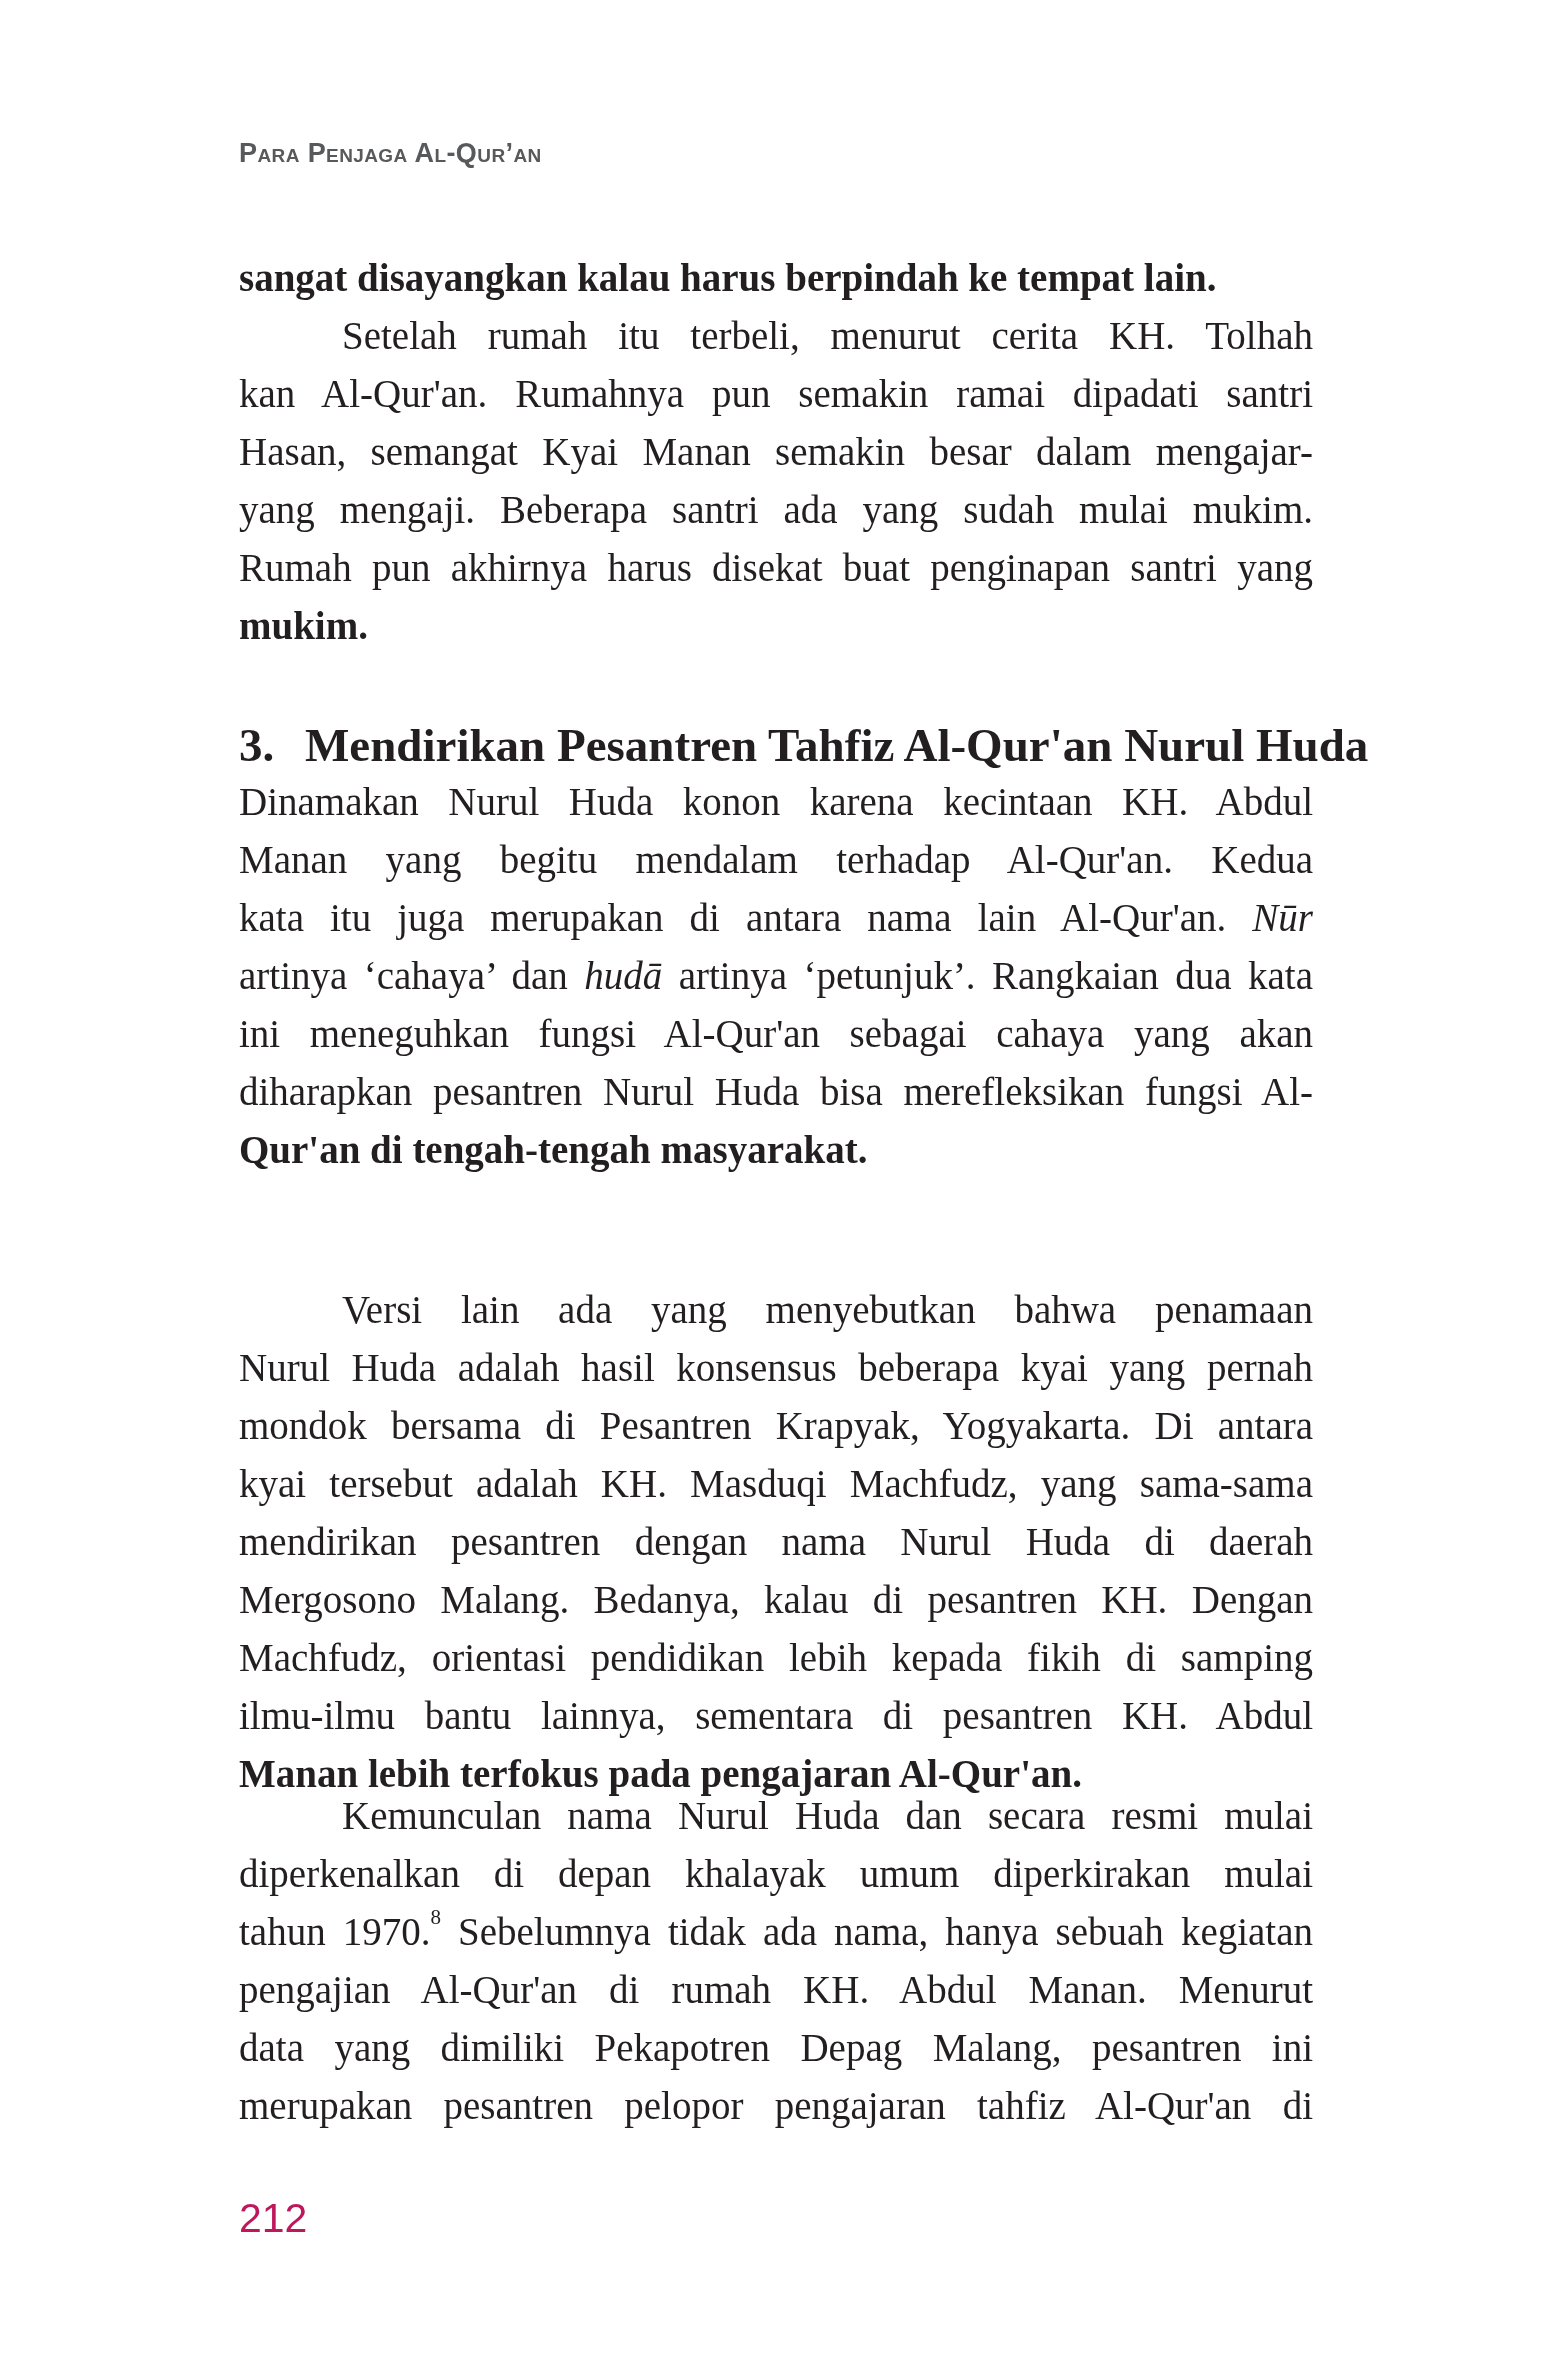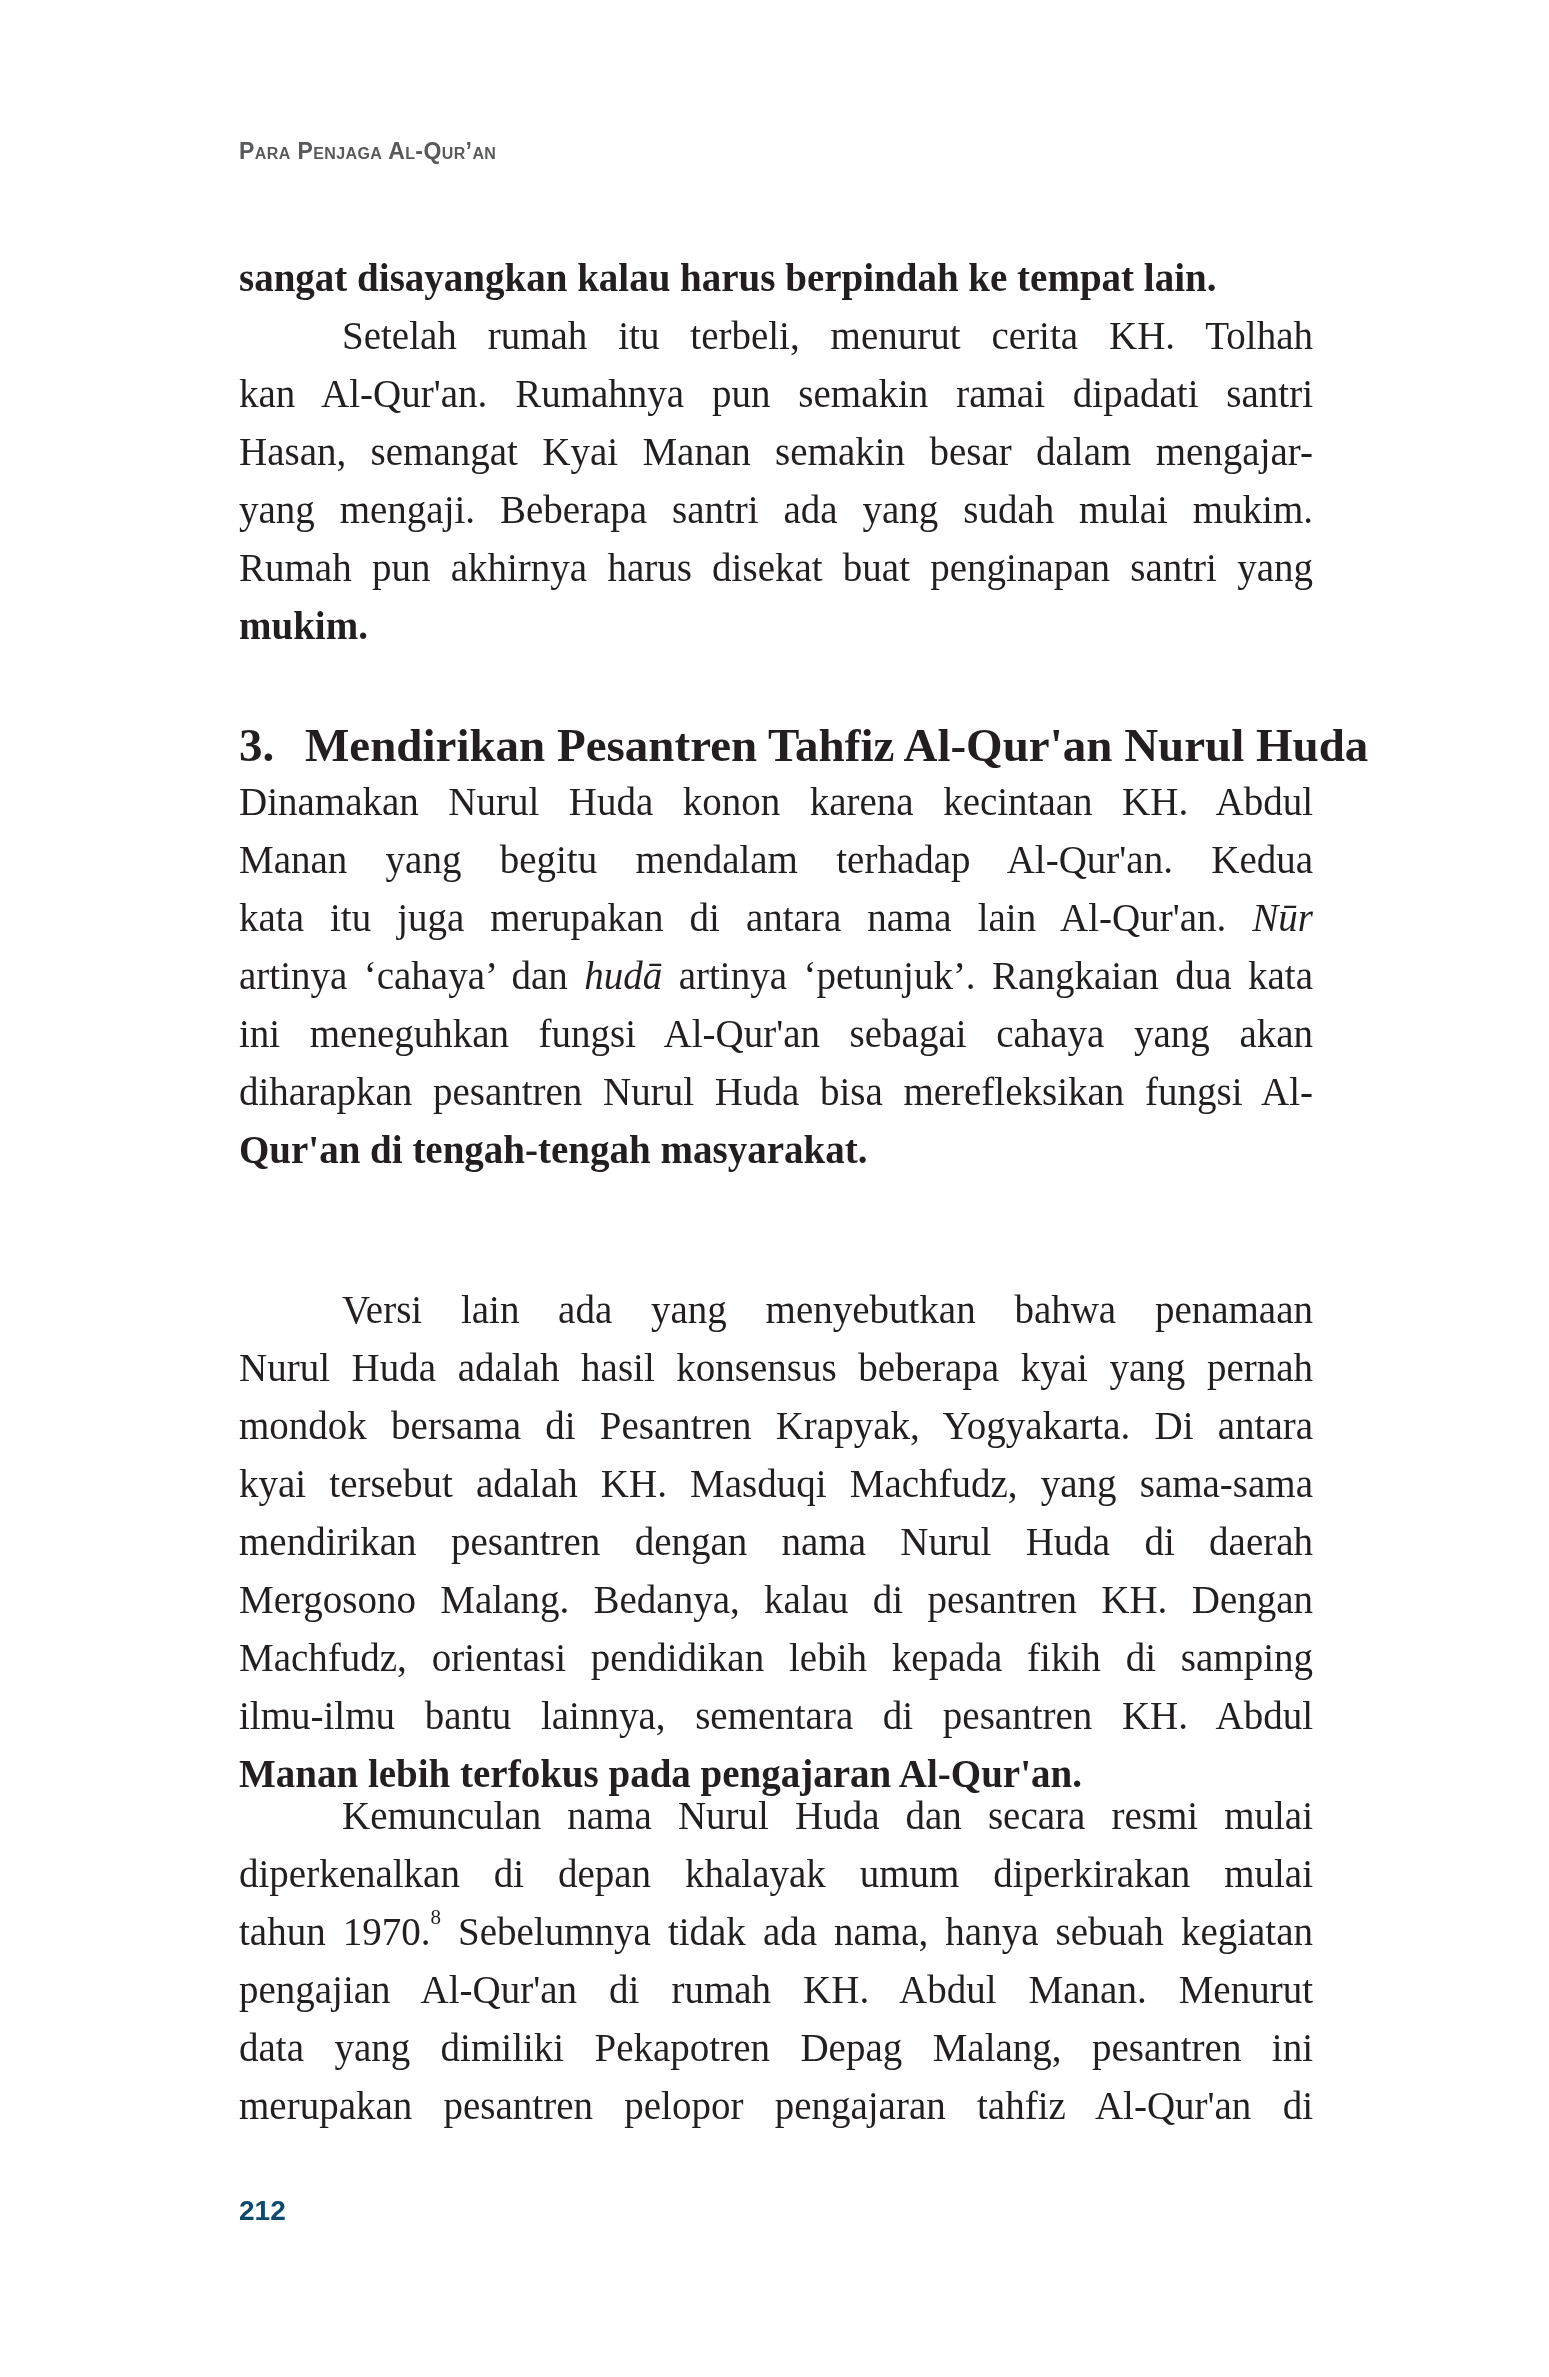--- a/index.html
+++ b/index.html
@@ -13,21 +13,21 @@
     position: relative;
     overflow: hidden;
     color: #231f20;
   }
   .running-header {
     position: absolute;
     left: 239px;
     top: 138px;
     font-family: "Liberation Sans", "DejaVu Sans", sans-serif;
     font-weight: bold;
-    font-size: 23px;
+    font-size: 27px;
     color: #58595b;
     letter-spacing: 0.4px;
     font-variant: small-caps;
   }
   .text-block {
     position: absolute;
     left: 239px;
     width: 1074px;
     font-family: "Liberation Serif", "DejaVu Serif", serif;
     font-size: 39px;
@@ -74,23 +74,23 @@
     line-height: 1;
     position: relative;
     top: 3.5px;
   }
   em { font-style: italic; }
   .page-number {
     position: absolute;
     left: 239px;
     top: 2195px;
     font-family: "Liberation Sans", "DejaVu Sans", sans-serif;
-    font-weight: bold;
-    font-size: 28px;
-    color: #0c4a6e;
+    font-weight: normal;
+    font-size: 41px;
+    color: #be185d;
   }
 </style>
 </head>
 <body>
 
 <div class="running-header">Para Penjaga Al-Qur’an</div>
 
 <div class="text-block block-1">
   <span class="line last">sangat disayangkan kalau harus berpindah ke tempat lain.</span>
   <span class="line indent">Setelah rumah itu terbeli, menurut cerita KH. Tolhah</span>

